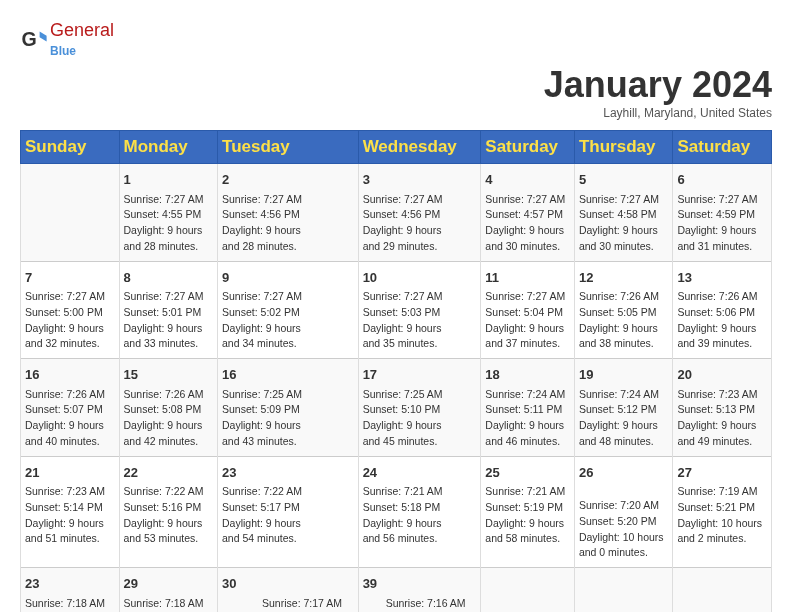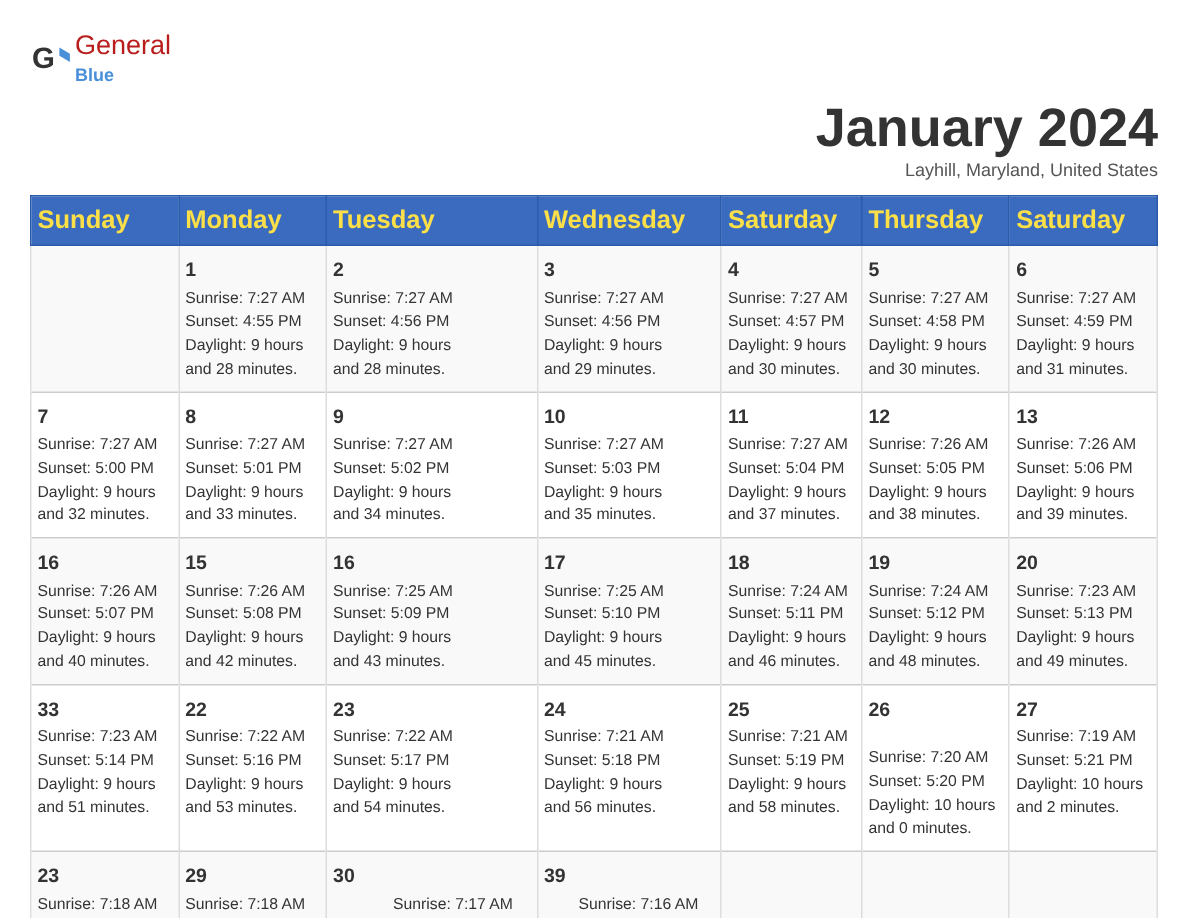--- a/index.html
+++ b/index.html
@@ -255,21 +255,21 @@
         <td>
           <div class="day-num">20</div>
           <div class="day-info" style="white-space: pre-line;">Sunrise: 7:23 AM
 Sunset: 5:13 PM
 Daylight: 9 hours
 and 49 minutes.</div>
         </td>
       </tr>
       <tr>
         <td>
-          <div class="day-num">33</div>
+          <div class="day-num">21</div>
           <div class="day-info" style="white-space: pre-line;">Sunrise: 7:23 AM
 Sunset: 5:14 PM
 Daylight: 9 hours
 and 51 minutes.</div>
         </td>
         <td>
           <div class="day-num">22</div>
           <div class="day-info" style="white-space: pre-line;">Sunrise: 7:22 AM
 Sunset: 5:16 PM
 Daylight: 9 hours

